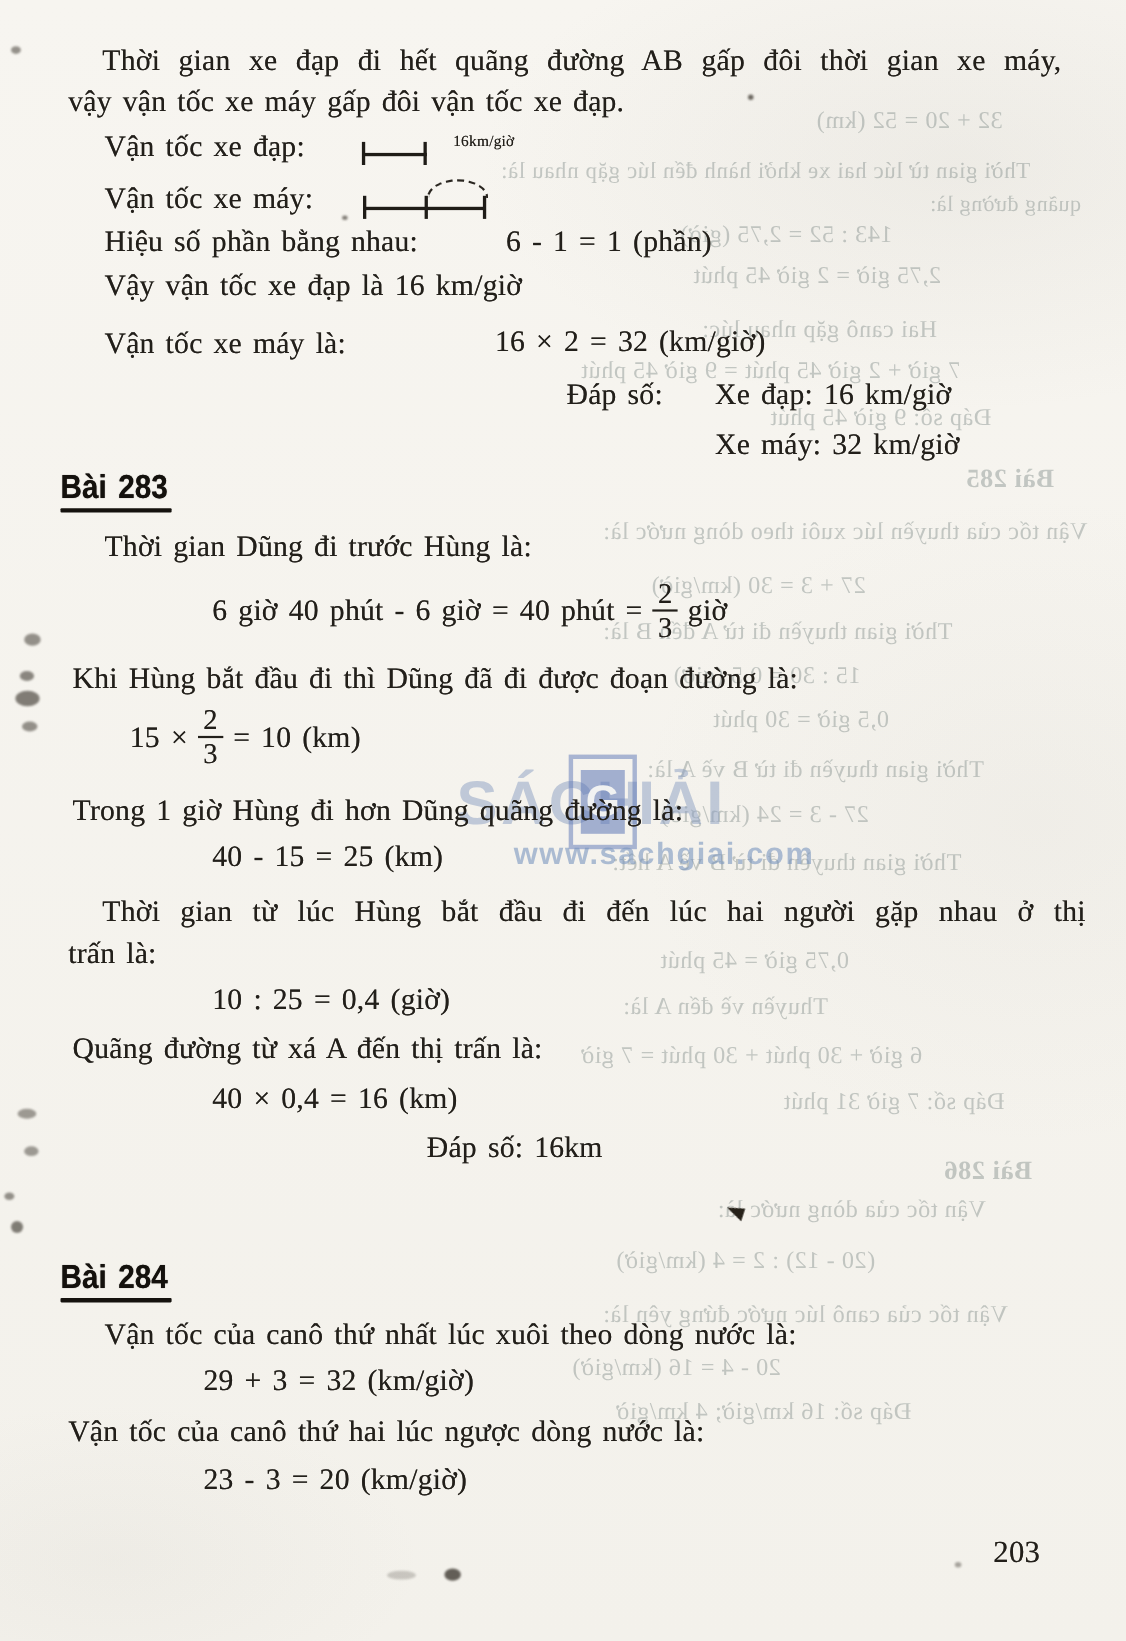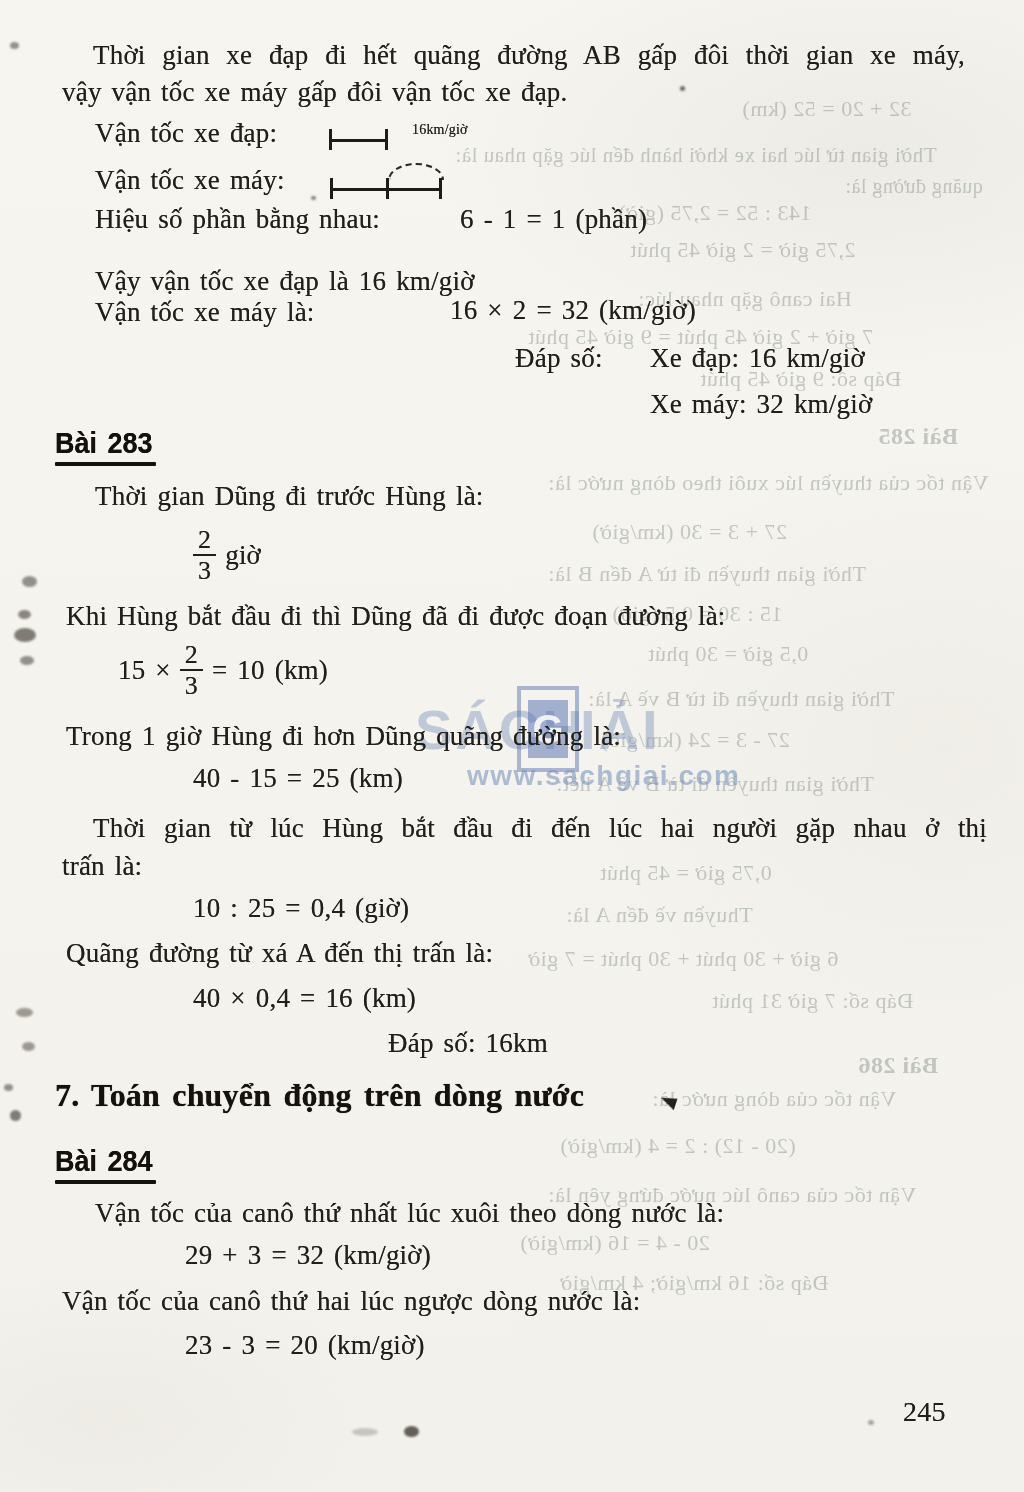--- a/index.html
+++ b/index.html
@@ -150,37 +150,38 @@
       <div class="seg" style="left:331px;top:188px;width:110px;height:3px"></div>
       <div class="seg" style="left:330px;top:178px;width:3px;height:21px"></div>
       <div class="seg" style="left:386px;top:178px;width:3px;height:21px"></div>
       <div class="seg" style="left:439px;top:178px;width:3px;height:21px"></div>
       <div class="seg-arc" style="left:388px;top:163px;width:52px;height:15px"></div>
     </div>
 
     <div class="line" style="left:95px;top:204px">Hiệu số phần bằng nhau:</div>
     <div class="line" style="left:460px;top:204px">6 - 1 = 1 (phần)</div>
 
-    <div class="line" style="left:95px;top:266px">Vậy vận tốc xe đạp là 16 km/giờ</div>
+    <div class="line" style="left:95px;top:244px">Vậy vận tốc xe đạp là 16 km/giờ</div>
 
     <div class="line" style="left:95px;top:297px">Vận tốc xe máy là:</div>
     <div class="line" style="left:450px;top:295px">16 × 2 = 32 (km/giờ)</div>
 
     <div class="line" style="left:515px;top:343px">Đáp số:</div>
     <div class="line" style="left:650px;top:343px">Xe đạp: 16 km/giờ</div>
     <div class="line" style="left:650px;top:389px">Xe máy: 32 km/giờ</div>
   </div>
 
   <div>
     <div class="line heading-bai" style="left:55px;top:426px">Bài 283</div>
     <div class="rule" style="left:55px;top:462px;width:101px"></div>
 
     <div class="line" style="left:95px;top:481px">Thời gian Dũng đi trước Hùng là:</div>
 
     <div class="line eq" style="left:193px;top:525px">
+      <span>6 giờ 40 phút - 6 giờ = 40 phút =</span>
       <span class="frac">
         <span class="fnum">2</span>
         <span class="fbar"></span>
         <span class="fden">3</span>
       </span>
       <span>giờ</span>
     </div>
 
     <div class="line" style="left:66px;top:601px">Khi Hùng bắt đầu đi thì Dũng đã đi được đoạn đường là:</div>
 
@@ -200,28 +201,27 @@
     <div class="line just" style="left:93px;top:813px;width:894px">Thời gian từ lúc Hùng bắt đầu đi đến lúc hai người gặp nhau ở thị</div>
     <div class="line" style="left:62px;top:851px">trấn là:</div>
     <div class="line" style="left:193px;top:893px">10 : 25 = 0,4 (giờ)</div>
 
     <div class="line" style="left:66px;top:938px">Quãng đường từ xá A đến thị trấn là:</div>
     <div class="line" style="left:193px;top:983px">40 × 0,4 = 16 (km)</div>
 
     <div class="line" style="left:388px;top:1028px">Đáp số: 16km</div>
   </div>
 
-  <div class="line section-title" style="left:55px;top:1077px">7. Toán chuyển động trên dòng nước</div>
   <div class="pen-mark" style="left:660px;top:1096px"></div>
 
   <div>
     <div class="line heading-bai" style="left:55px;top:1144px">Bài 284</div>
     <div class="rule" style="left:55px;top:1180px;width:101px"></div>
 
     <div class="line" style="left:95px;top:1198px">Vận tốc của canô thứ nhất lúc xuôi theo dòng nước là:</div>
     <div class="line" style="left:185px;top:1240px">29 + 3 = 32 (km/giờ)</div>
     <div class="line" style="left:62px;top:1286px">Vận tốc của canô thứ hai lúc ngược dòng nước là:</div>
     <div class="line" style="left:185px;top:1330px">23 - 3 = 20 (km/giờ)</div>
   </div>
 
-  <div class="line" style="left:903px;top:1396px;font-size:28px">245</div>
+  <div class="line" style="left:903px;top:1396px;font-size:28px">203</div>
 
 </div>
 
 </body></html>

